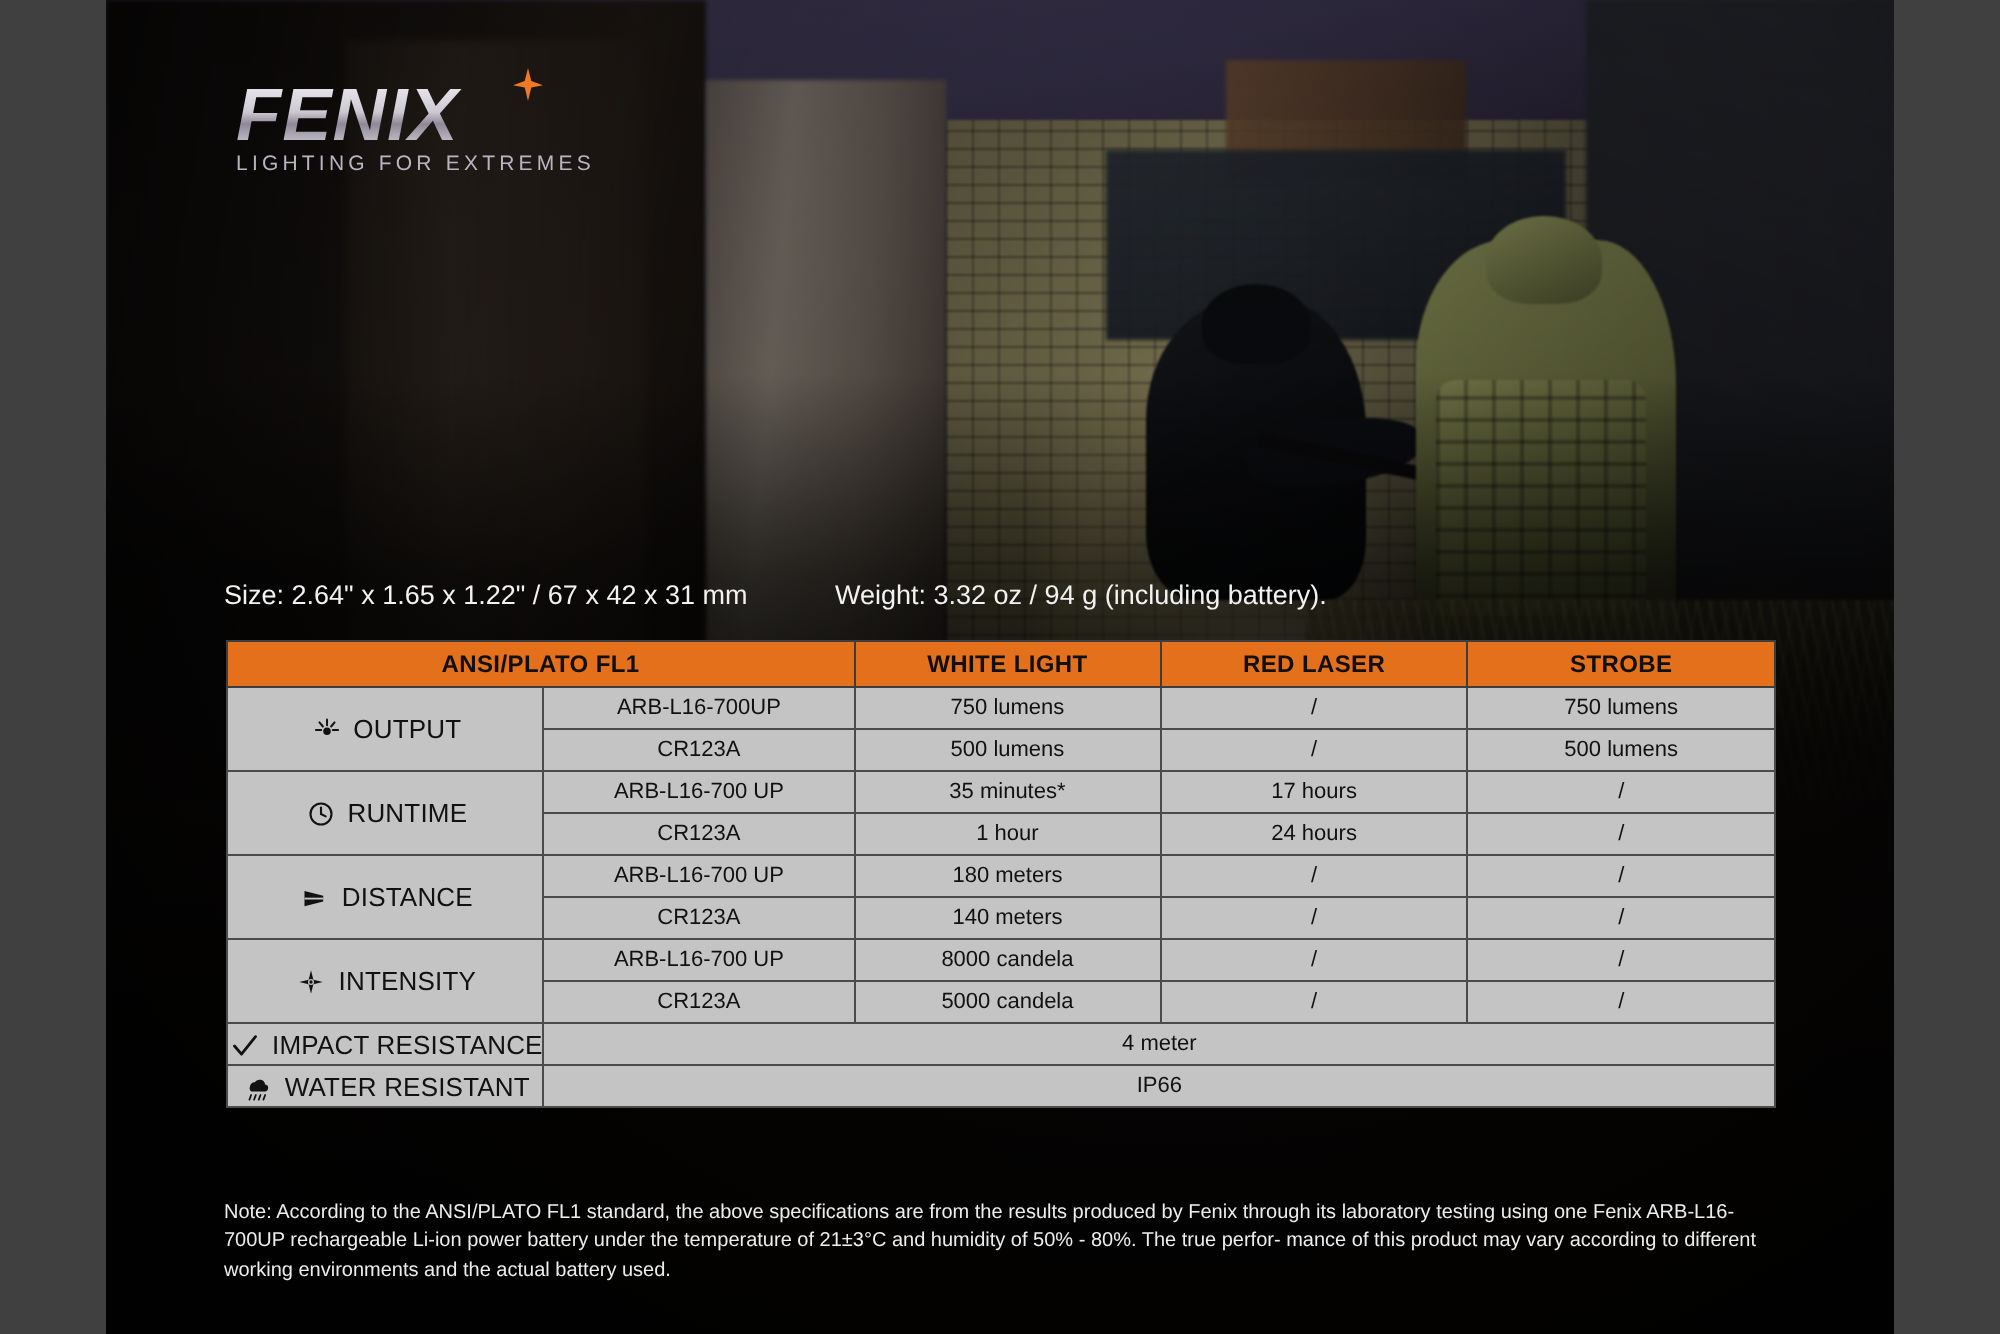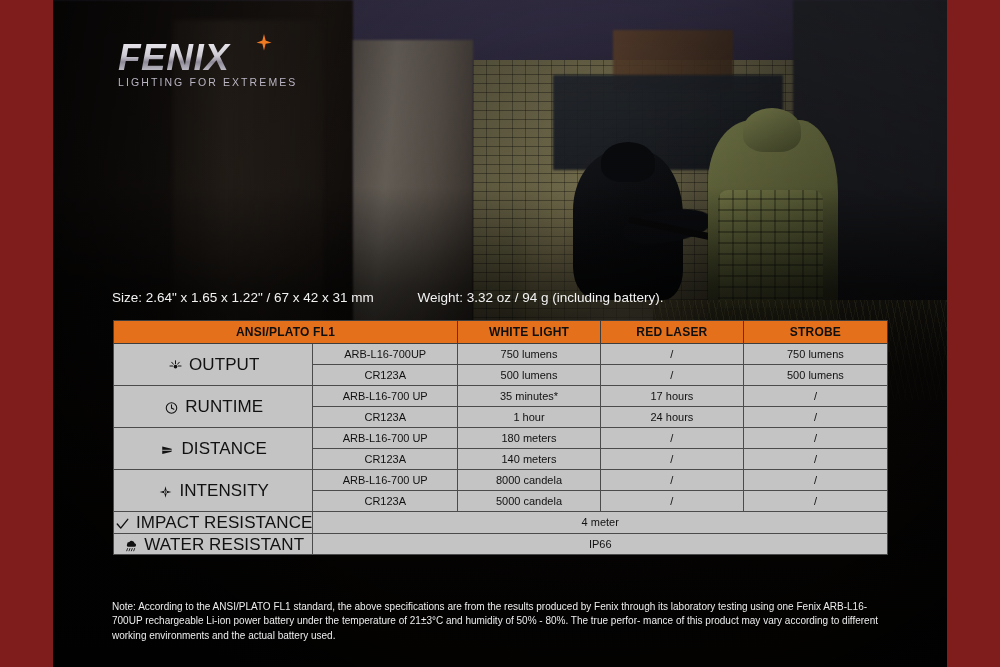--- a/index.html
+++ b/index.html
@@ -2,21 +2,21 @@
 <html><head>
 <meta charset="utf-8">
 <style>
   html,body{margin:0;padding:0;}
   body{
     width:1000px;height:667px;overflow:hidden;
     background:#ffffff;
     font-family:"Liberation Sans", sans-serif;
   }
   #page{
-    position:relative;width:1000px;height:667px;background:#7f1d1d;
+    position:relative;width:1000px;height:667px;background:#404040;
   }
   
   #bg{
     position:absolute;left:53px;top:0;width:894px;height:667px;
     overflow:hidden;background:#0a0806;
   }
   
   .sky{
     position:absolute;left:0;top:0;width:894px;height:250px;
     background:linear-gradient(170deg,#4b4261 0%,#3b3550 28%,#241f30 55%,#16131b 80%,#0c0a0d 100%);
@@ -179,21 +179,21 @@
     color:#101010;
     font-weight:bold;
     font-size:12px;
     height:22px;
     letter-spacing:.2px;
     border:1px solid #3d3d3d;
   }
   td.lbl{
     text-align:left;
     font-weight:bold;
-    font-size:17px;
+    font-size:13px;
     padding-left:6px;
     letter-spacing:.1px;
     white-space:nowrap;
   }
   td.lbl .ic{
     display:inline-block;vertical-align:middle;width:17px;height:14px;margin-right:5px;
   }
   td.lbl .tx{vertical-align:middle;}
   .colbat{width:160px;}
   .colval{width:158px;}

